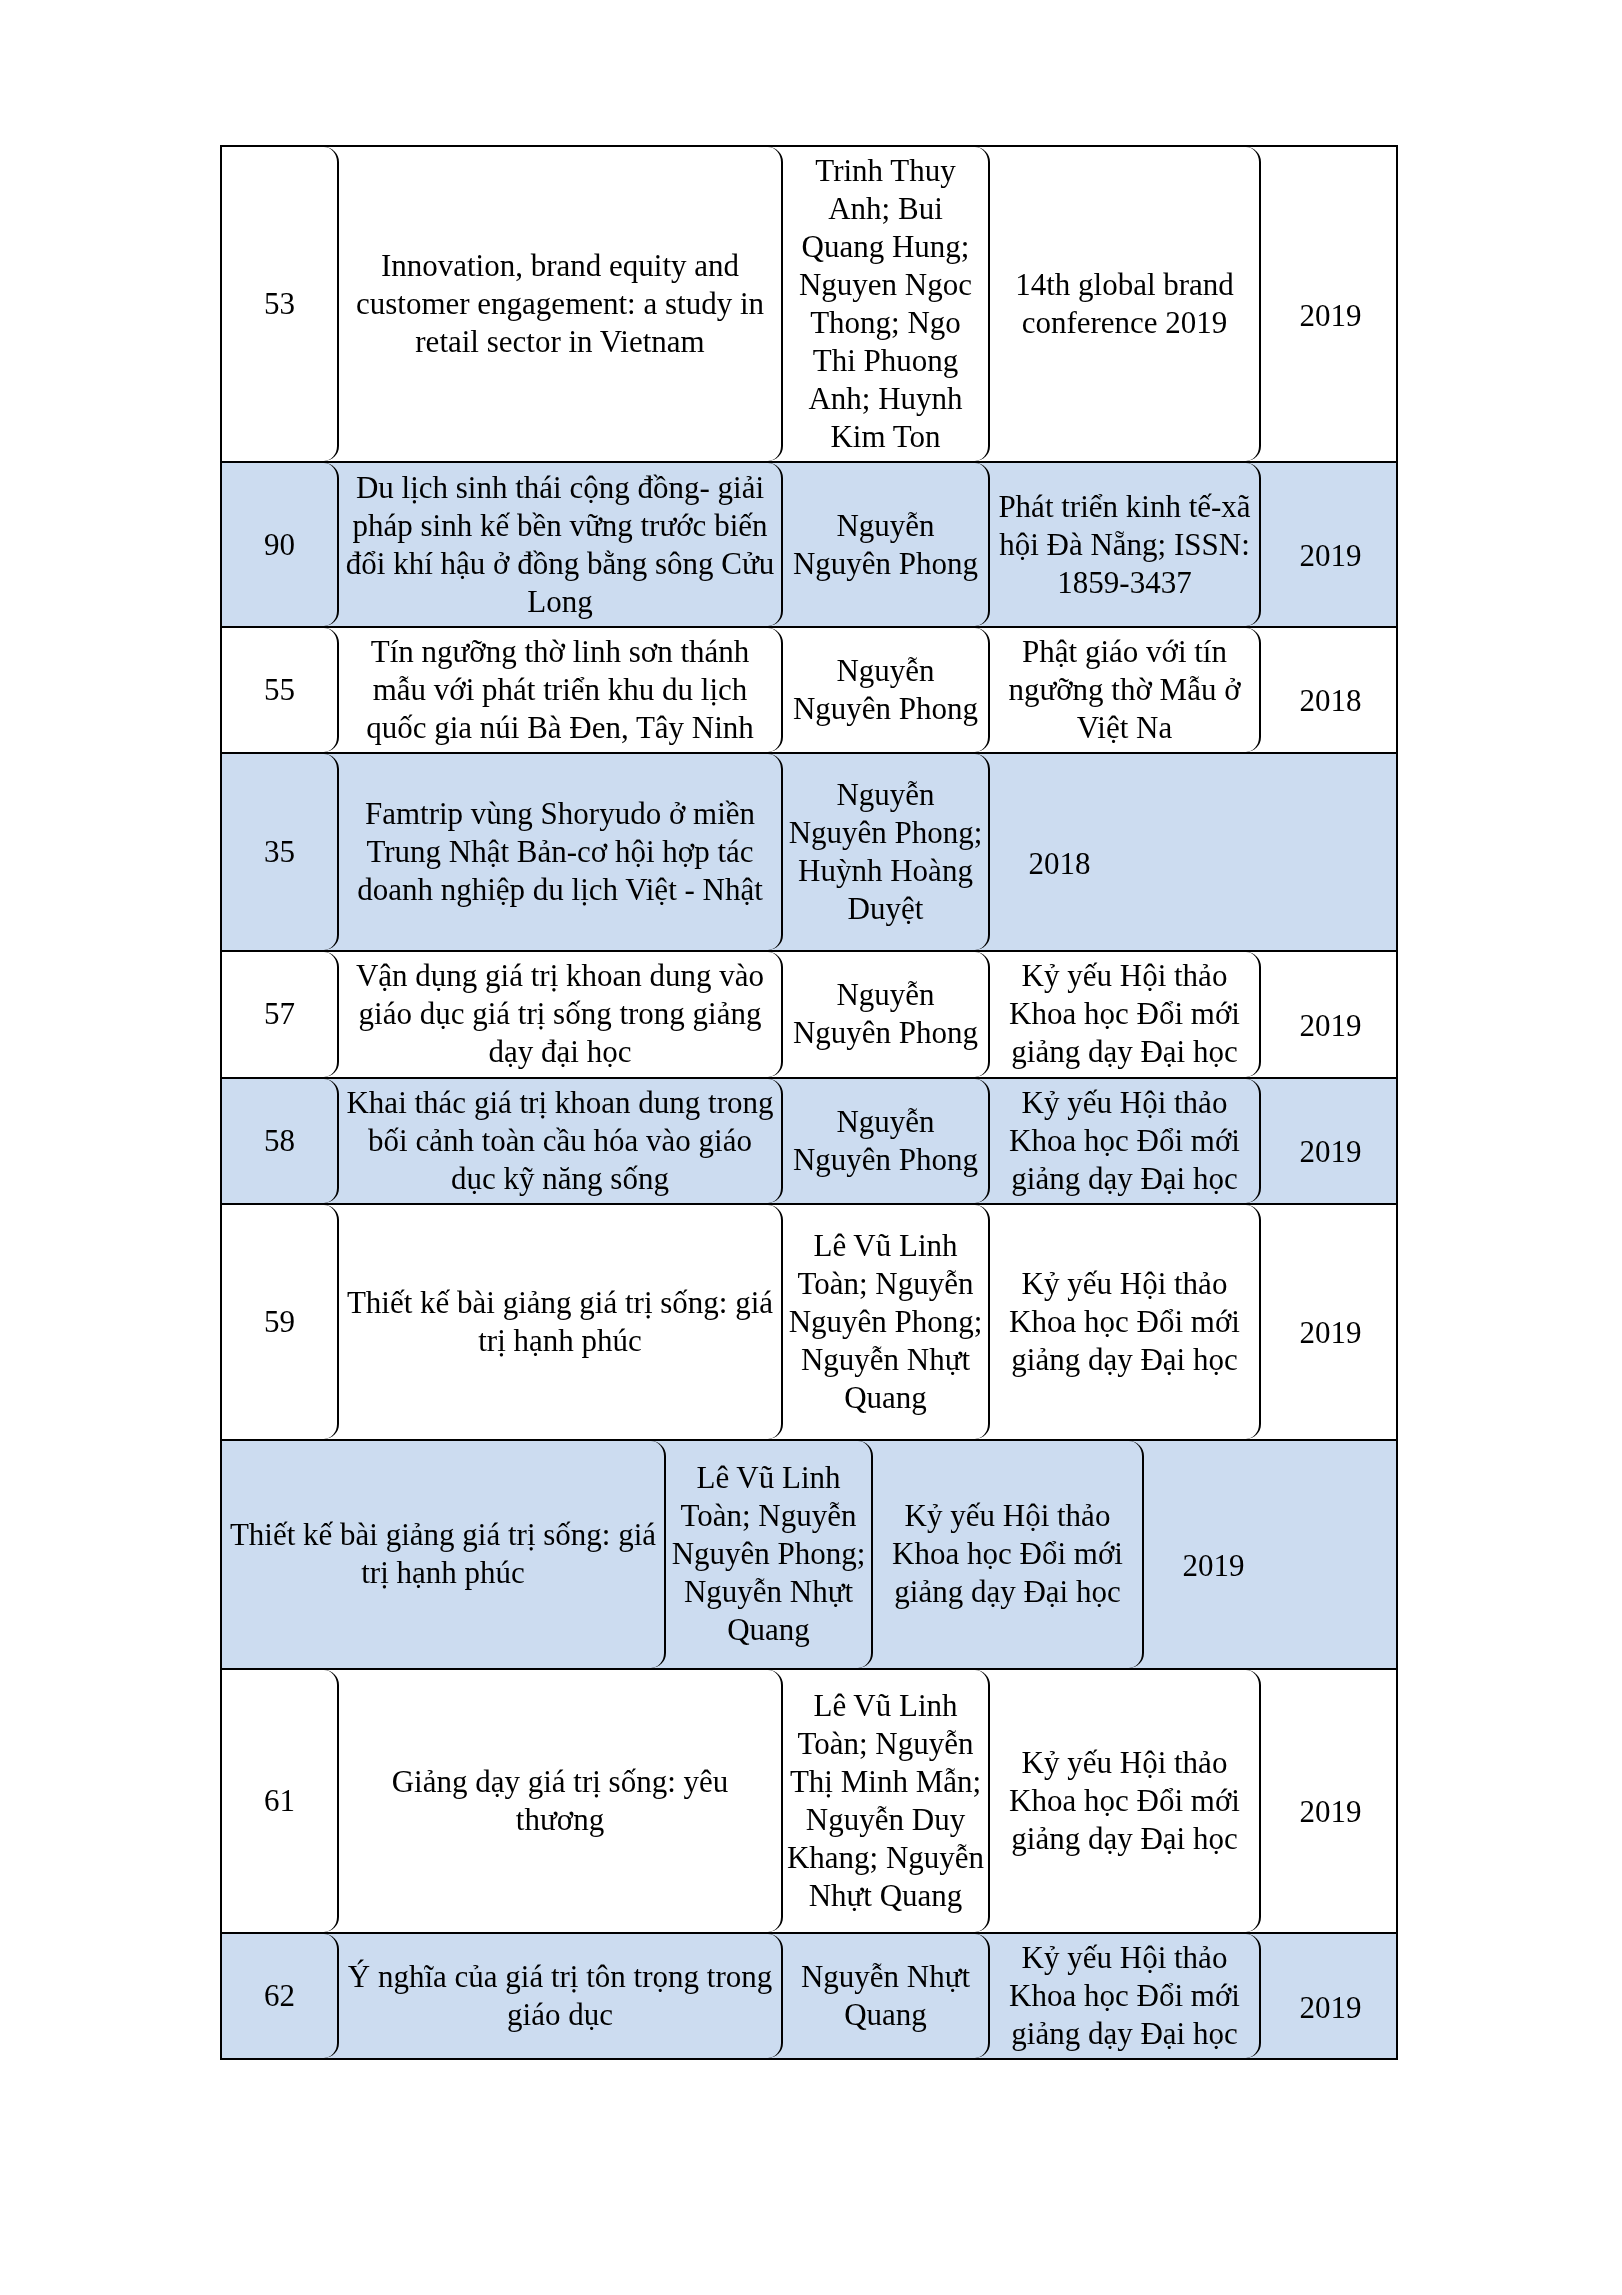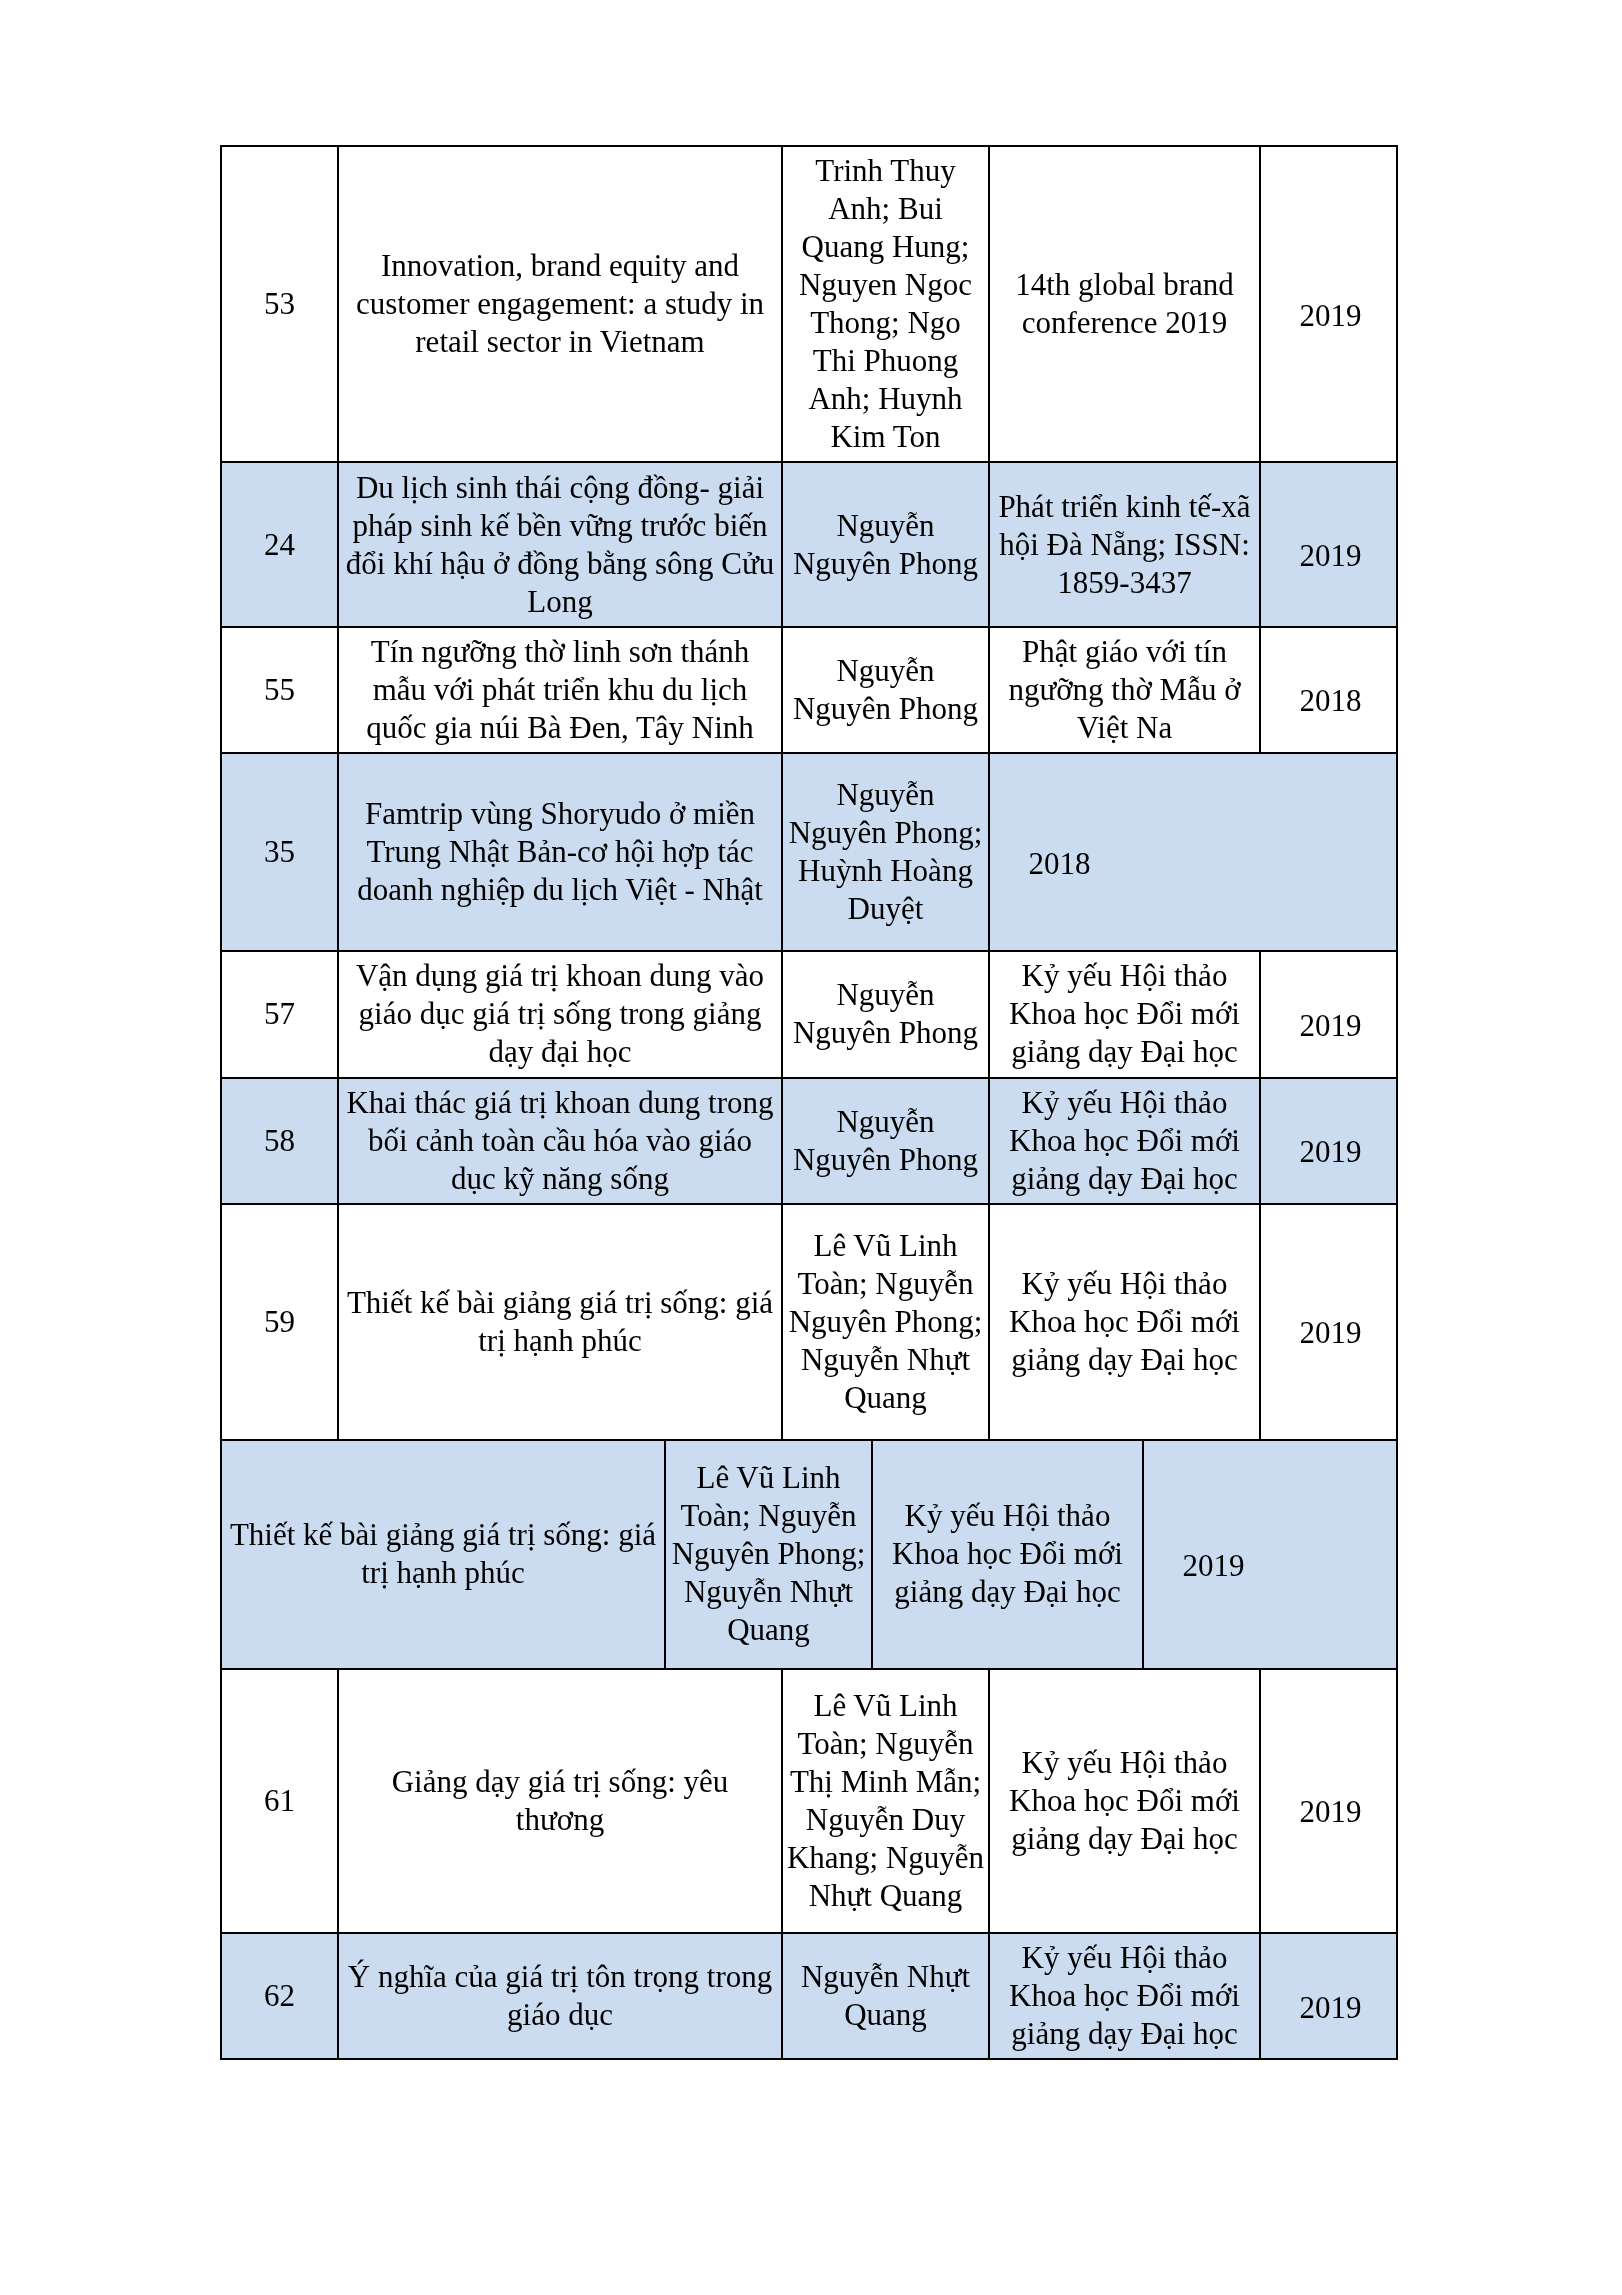--- a/index.html
+++ b/index.html
@@ -48,20 +48,21 @@
   .cell {
     display: flex;
     align-items: center;
     justify-content: center;
     text-align: center;
     box-sizing: border-box;
     border-right: 2px solid var(--border-color, #000000);
     font-size: 31px;
     line-height: 38px;
     padding: 5.2px 3.9px;
+    border-radius: 15px;
   }
   .cell:last-child { border-right: none; margin-top: 23px; }
   .c-no      { width: 117px; flex: 0 0 117px; }
   .c-title   { width: 444px; flex: 0 0 444px; padding: 5.2px 5.2px; }
   .c-authors { width: 207px; flex: 0 0 207px; padding: 5.2px 2.6px; }
   .c-venue   { width: 271px; flex: 0 0 271px; padding: 5.2px 3.9px; }
   .c-year    { width: 139px; flex: 0 0 139px; }
 </style>
 </head>
 <body>
@@ -71,21 +72,21 @@
 
     <div class="row">
       <div class="cell c-no">53</div>
       <div class="cell c-title">Innovation, brand equity and customer engagement: a study in retail sector in Vietnam</div>
       <div class="cell c-authors">Trinh Thuy Anh; Bui Quang Hung; Nguyen Ngoc Thong; Ngo Thi Phuong Anh; Huynh Kim Ton</div>
       <div class="cell c-venue">14th global brand conference 2019</div>
       <div class="cell c-year">2019</div>
     </div>
 
     <div class="row">
-      <div class="cell c-no">24</div>
+      <div class="cell c-no">90</div>
       <div class="cell c-title">Du lịch sinh thái cộng đồng- giải pháp sinh kế bền vững trước biến đổi khí hậu ở đồng bằng sông Cửu Long</div>
       <div class="cell c-authors">Nguyễn Nguyên Phong</div>
       <div class="cell c-venue">Phát triển kinh tế-xã hội Đà Nẵng; ISSN: 1859-3437</div>
       <div class="cell c-year">2019</div>
     </div>
 
     <div class="row">
       <div class="cell c-no">55</div>
       <div class="cell c-title">Tín ngưỡng thờ linh sơn thánh mẫu với phát triển khu du lịch quốc gia núi Bà Đen, Tây Ninh</div>
       <div class="cell c-authors">Nguyễn Nguyên Phong</div>

